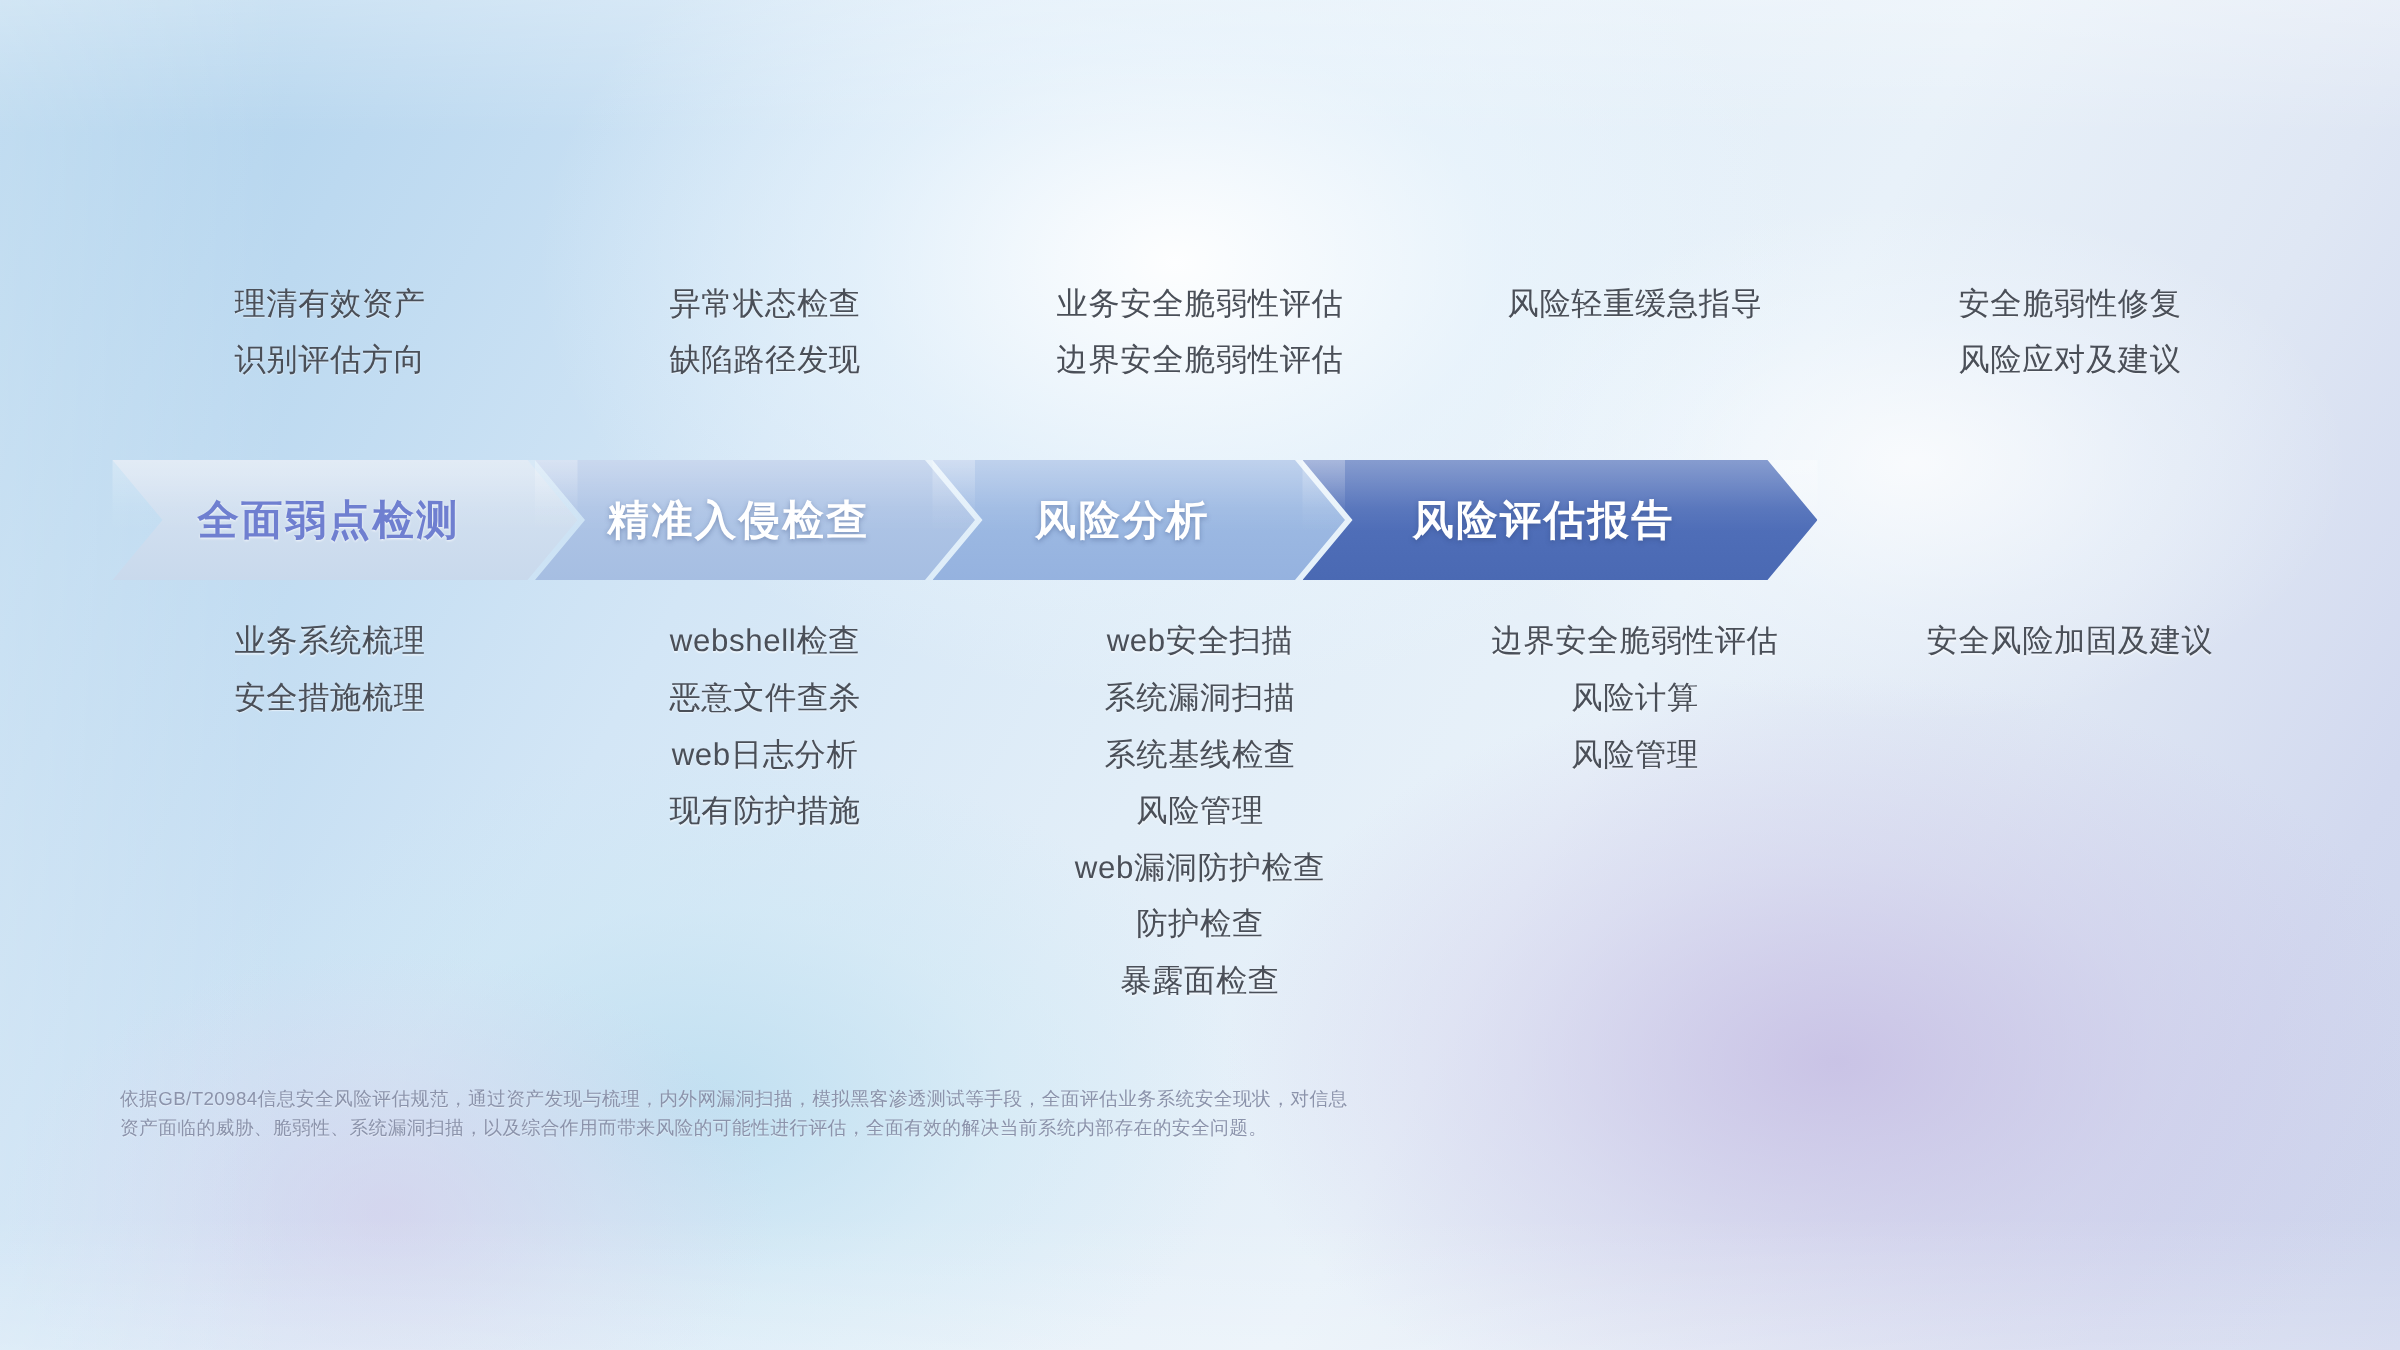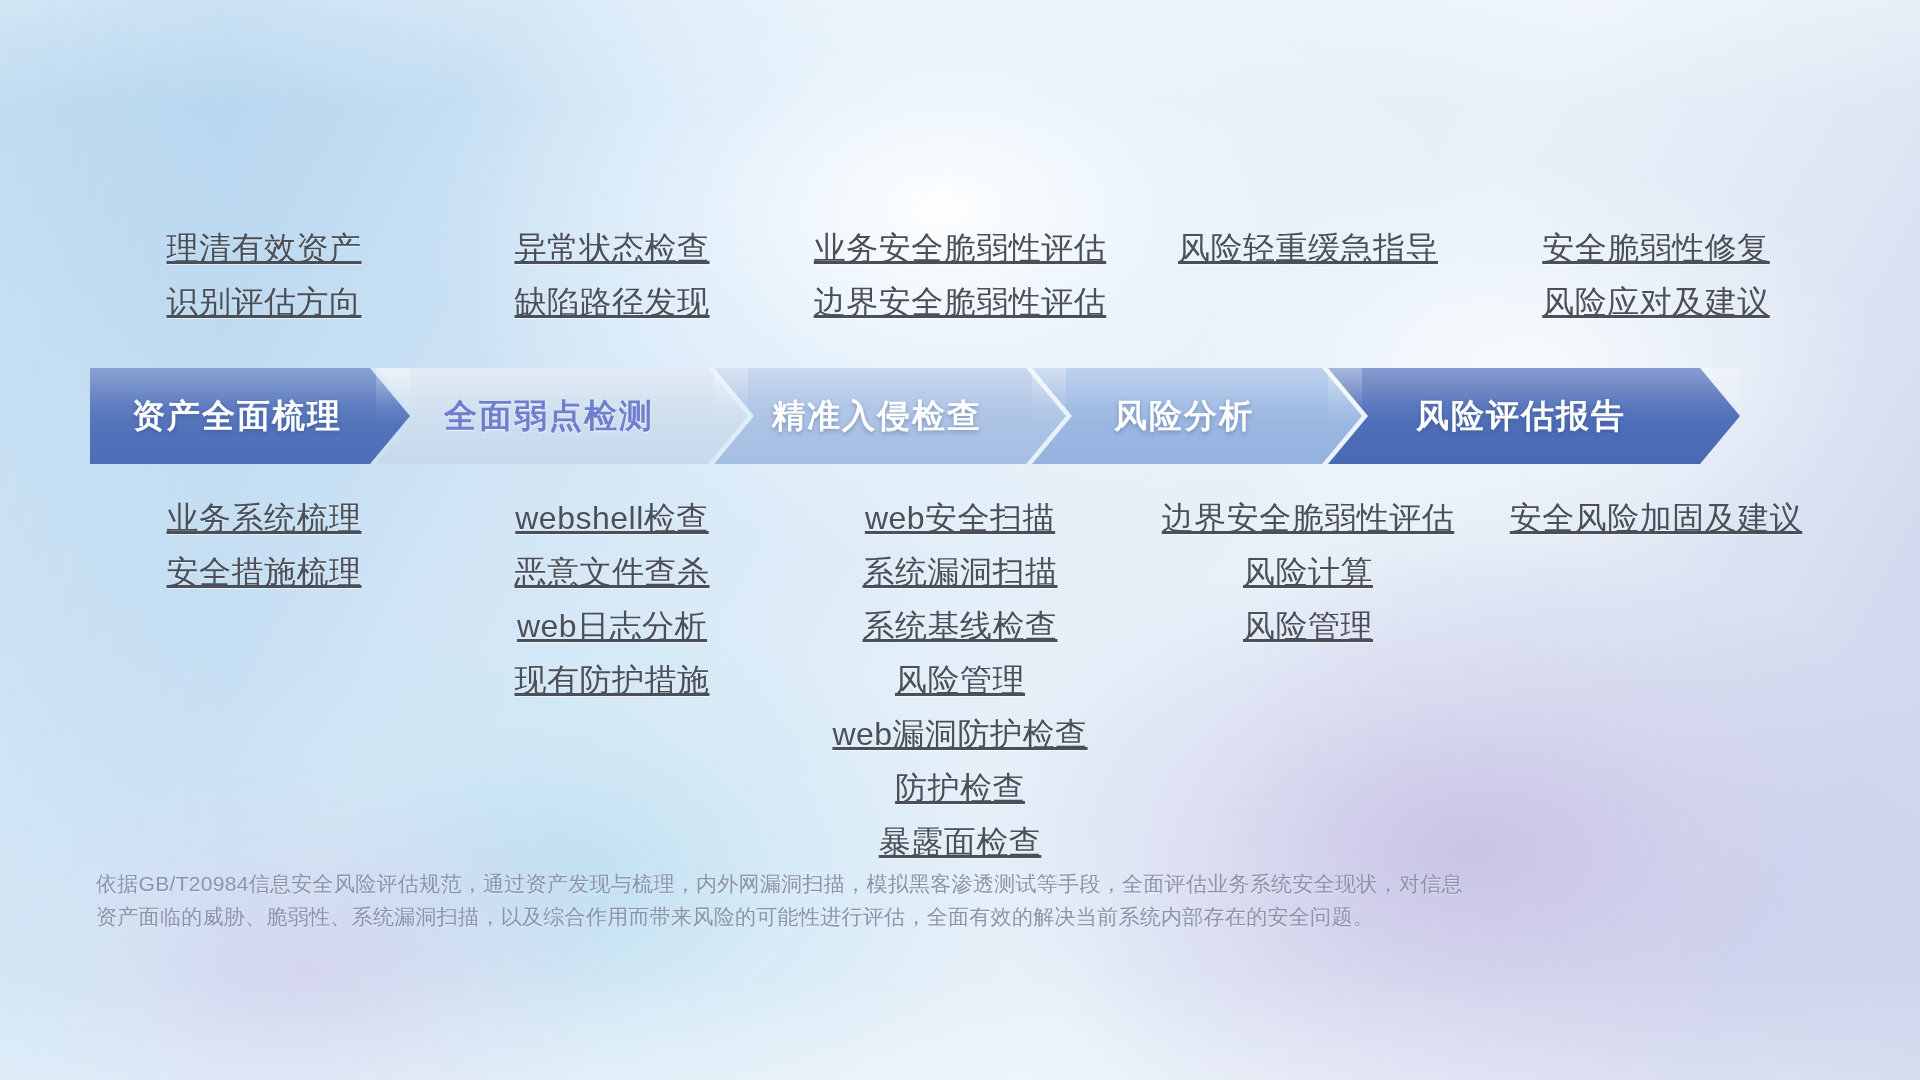--- a/index.html
+++ b/index.html
@@ -85,27 +85,26 @@
     flex-direction: column;
     align-items: center;
     gap: 4px;
   }
 
   
   #top-items { top: 228px; align-items: flex-start; }
   #top-items .col { justify-content: flex-start; gap: 14px; }
 
   .item-text {
-    font-size: 32px;
+    font-size: 25px;
     color: #4a4f58;
     letter-spacing: 0.5px;
     white-space: nowrap;
     line-height: 1.25;
     text-shadow: 0 1px 1px rgba(255,255,255,0.55);
-    text-decoration: underline;
   }
 
   
   #arrow-band {
     position: absolute;
     left: 90px;
     top: 368px;
     width: 1752px;
     height: 96px;
     display: flex;
@@ -169,21 +168,21 @@
   
   #bottom-items { top: 498px; }
   #bottom-items .col { gap: 14px; }
 
   
   #footer {
     position: absolute;
     left: 96px;
     top: 868px;
     width: 1560px;
-    font-size: 21px;
+    font-size: 15px;
     line-height: 1.55;
     color: #8b93ab;
     letter-spacing: 0.3px;
     text-shadow: 0 1px 1px rgba(255,255,255,0.45);
   }
   #footer p { margin: 0; }
 </style>
 </head>
 <body>
 
@@ -215,25 +214,20 @@
       <div class="item-text">风险轻重缓急指导</div>
     </div>
     <div class="col">
       <div class="item-text">安全脆弱性修复</div>
       <div class="item-text">风险应对及建议</div>
     </div>
   </div>
 
   <div id="arrow-band">
 
-    <div class="arrow a1 first" style="width:320px">
-      <div class="shape"></div>
-      <div class="gloss"></div>
-      <div class="label">资产全面梳理</div>
-    </div>
 
     <div class="arrow a3 notched" style="width:372px">
       <div class="shape"></div>
       <div class="gloss"></div>
       <div class="label">全面弱点检测</div>
     </div>
 
     <div class="arrow a2 notched" style="width:352px">
       <div class="shape"></div>
       <div class="gloss"></div>

